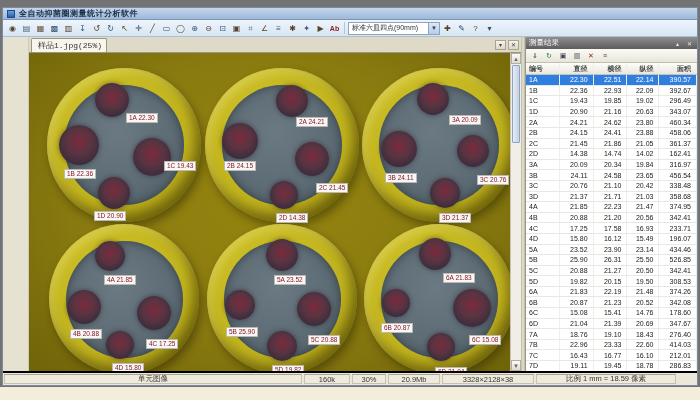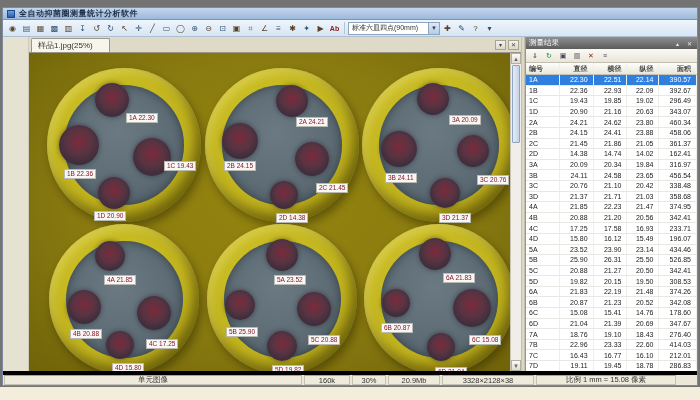--- a/index.html
+++ b/index.html
@@ -28,21 +28,21 @@
                   border-left:1px solid #8fa4bc; font-size:6px; text-align:center; line-height:11px; color:#345; }
   .tb-sep { width:1px; height:12px; background:#b5c4d6; margin:0 2px; }
 
   
   .mainrow { flex:1; display:flex; min-height:0; }
   .gutter { width:26px; background:#e6e2d2; border-right:1px solid #cfcaba; }
   .viewcol { flex:1; display:flex; flex-direction:column; min-width:0; }
 
   .tabbar { height:15px; background:#dfdac8; display:flex; align-items:flex-end; padding:1px 2px 0 2px; }
   .tab { background:#f7f5ec; border:1px solid #9a9688; border-bottom:none; font-size:8px; color:#333;
-         padding:1px 16px 1px 6px; border-radius:2px 2px 0 0; }
+         padding:1px 4px 1px 6px; border-radius:2px 2px 0 0;font-family:Liberation Mono, monospace; }
   .tabctrls { margin-left:auto; display:flex; gap:2px; padding-bottom:2px; }
   .tabctrl { width:11px; height:10px; font-size:6px; line-height:9px; text-align:center; color:#445;
              background:linear-gradient(#f4f2ea,#ddd8c8); border:1px solid #a8a494; }
 
   .viewwrap { flex:1; display:flex; min-height:0; border-top:1px solid #9a9688; }
   .canvas { position:relative; flex:1; background:radial-gradient(ellipse at 50% 45%, #94840f 0%, #8a7b10 55%, #6f6309 100%); overflow:hidden; }
 
   .dish { position:absolute; border-radius:50%;
           background:radial-gradient(circle at 42% 38%, #d2c428 0%, #c2b41e 55%, #a99a15 80%, #8d7e0d 100%);
           box-shadow: inset -5px -7px 12px rgba(50,42,0,.5), inset 4px 5px 8px rgba(255,250,160,.35), 3px 5px 9px rgba(40,34,0,.45); }
@@ -78,21 +78,21 @@
   .g-head { display:flex; background:linear-gradient(#fdfdfb,#e9e7dc); border-bottom:1px solid #c6c3b4;
             font-weight:bold; color:#444; height:12px; align-items:center; }
   .g-row { display:flex; height:10.6px; align-items:center; border-bottom:1px solid #e8e8e2; background:#fff; }
   .g-row.sel { background:#2f7fe0; color:#fff; }
   .gc { border-right:1px solid #efefe9; height:100%; display:flex; align-items:center; overflow:hidden; }
   .gc.id { width:24px; padding-left:3px; }
   .gc.n  { justify-content:flex-end; padding-right:5px; }
   .gc.c1 { width:36px; } .gc.c2 { width:36px; } .gc.c3 { width:34px; } .gc.c4 { width:40px; }
 
   
-  .statusbar { height:14px; background:#ebe8da; border-top:4px solid #000000; display:flex; align-items:center;
+  .statusbar { height:14px; background:#ebe8da; border-top:2px solid #000000; display:flex; align-items:center;
                font-size:7.5px; color:#333; }
   .seg { height:10px; margin:0 1px; border:1px solid #c6c2b2; border-top-color:#a9a595; background:#eeebdd;
          display:flex; align-items:center; justify-content:center; padding:0 4px; white-space:nowrap; overflow:hidden; }
 
   .deskstrip-b { position:absolute; left:0; right:0; bottom:0; height:13px; background:#f2eedb; }
 </style>
 </head>
 <body>
 
 <div class="stage">
@@ -459,17 +459,17 @@
         </div>
       </div>
     </div>
 
     <div class="statusbar" id="statusbar">
         <div class="seg" style="width: 298px;">单元图像</div>
         <div class="seg" style="width: 46px;">160k</div>
         <div class="seg" style="width: 34px;">30%</div>
         <div class="seg" style="width: 52px;">20.9Mb</div>
         <div class="seg" style="width: 92px;">3328×2128×38</div>
-        <div class="seg" style="width: 140px;">比例 1 mm = 15.08 像素</div>
+        <div class="seg" style="width: 140px;">比例 1 mm = 18.59 像素</div>
       </div>
   </div>
   <div class="deskstrip-b"></div>
 </div>
 
 </body></html>

